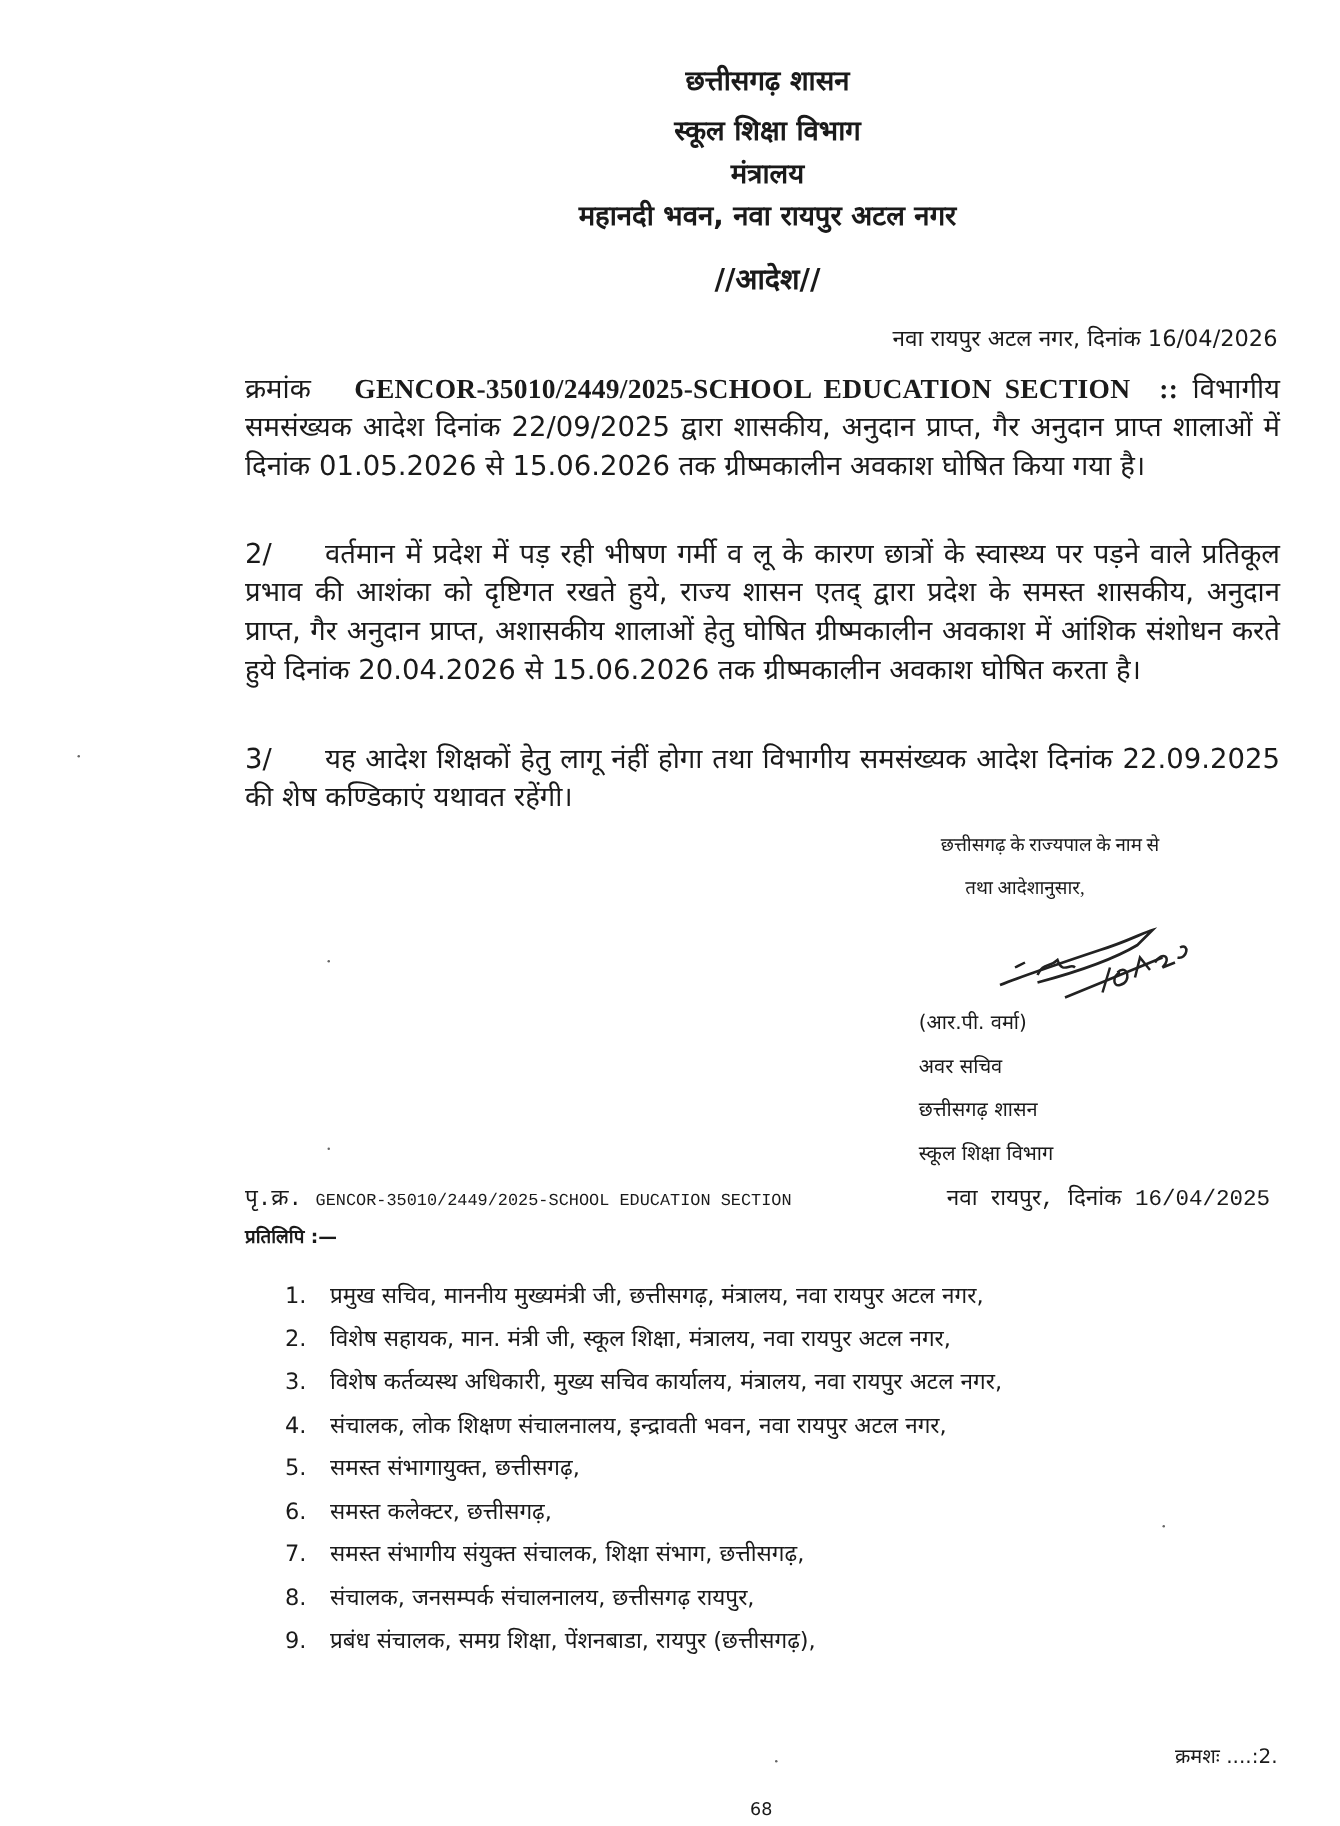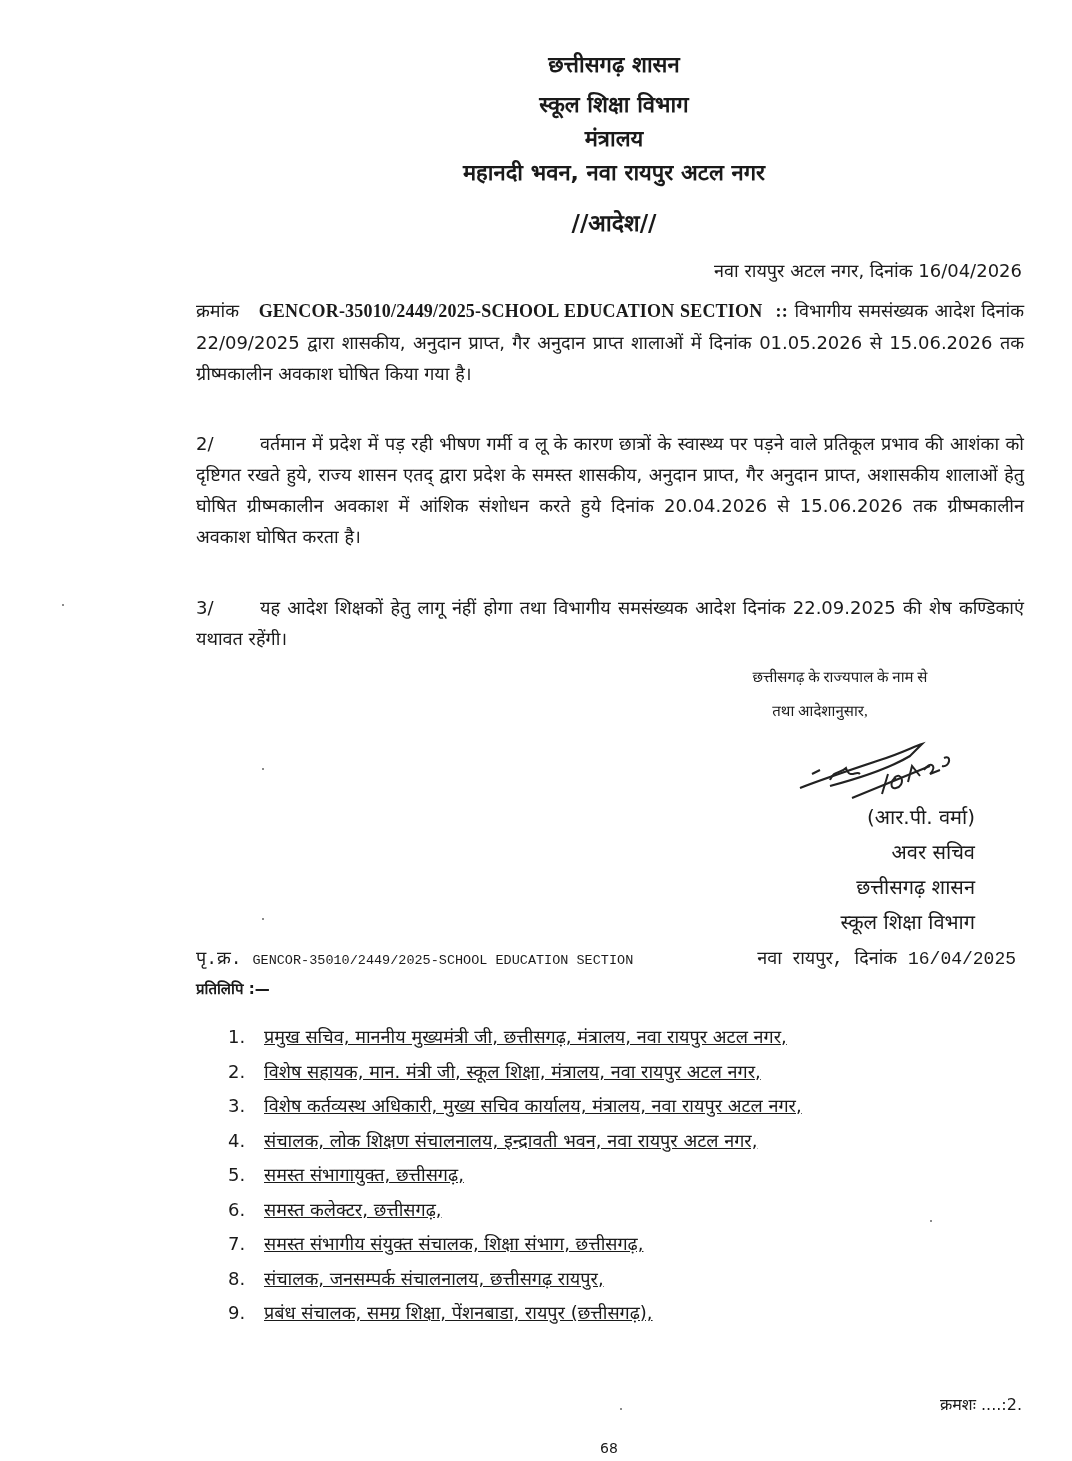--- a/index.html
+++ b/index.html
@@ -9,36 +9,36 @@
     color: #1a1a1a;
   }
   .page { position: absolute; left: 0; top: 0; width: 1072px; height: 1461px; }
   .hdr { position: absolute; left: 0; width: 1072px; text-align: center; font-weight: bold; font-size: 22px; }
   .hdr.l1 { top: 48px; left: 78px; }
   .hdr.l2 { top: 88px; left: 78px; }
   .hdr.l3 { top: 122px; left: 78px; }
   .hdr.l4 { top: 156px; left: 78px; }
   .hdr.l5 { top: 206px; left: 78px; font-size: 23px; }
   .dateline { position: absolute; right: 50px; top: 258px; font-size: 18px; }
-  .para { position: absolute; left: 196px; width: 828px; font-size: 18px; line-height: 31px; text-align: justify; text-align-last: left; }
+  .para { position: absolute; left: 196px; width: 828px; font-size: 22px; line-height: 31px; text-align: justify; text-align-last: left; }
   .p1 { top: 295px; }
   .p2 { top: 428px; }
   .p3 { top: 592px; }
   .ref-bold { font-family: "Liberation Serif", serif; font-weight: bold; letter-spacing: 0.2px; }
   .num { display: inline-block; width: 64px; }
   .sig { position: absolute; left: 640px; width: 400px; text-align: center; font-size: 15px; line-height: 34px; font-family: Liberation Serif, serif; }
   .sig.s1 { top: 660px; left: 640px; }
   .sig.s2 { top: 694px; left: 620px; text-align: center; }
   .signature { position: absolute; left: 790px; top: 740px; width: 170px; height: 70px; }
-  .sig-block { position: absolute; left: 735px; width: 240px; text-align: right; font-size: 20px; line-height: 35px; top: 800px; }
+  .sig-block { position: absolute; left: 735px; width: 240px; text-align: left; font-size: 16px; line-height: 35px; top: 800px; }
   .endorse { position: absolute; left: 196px; top: 945px; width: 828px; font-size: 18px; white-space: nowrap; font-family: Liberation Mono, monospace; }
   .endorse .small { font-size: 13.5px; }
   .endorse .right { position: absolute; right: 8px; top: 0; }
   .copy-head { position: absolute; left: 196px; top: 978px; font-size: 15px; font-weight: bold; }
-  .copy-list { position: absolute; left: 228px; top: 1020px; list-style: none; margin: 0; padding: 0; font-size: 18px; text-decoration: underline; }
+  .copy-list { position: absolute; left: 228px; top: 1020px; list-style: none; margin: 0; padding: 0; font-size: 18px; }
   .copy-list li { height: 34.5px; line-height: 34.5px; white-space: nowrap; }
   .copy-list .n { display: inline-block; width: 36px; }
   .continued { position: absolute; right: 50px; top: 1393px; font-size: 16px; }
   .pageno { position: absolute; left: 600px; top: 1440px; font-size: 14px; }
   .speck { position: absolute; width: 2px; height: 2px; background: #666; border-radius: 1px; }
 </style>
 </head>
 <body>
 
 <div class="page">

